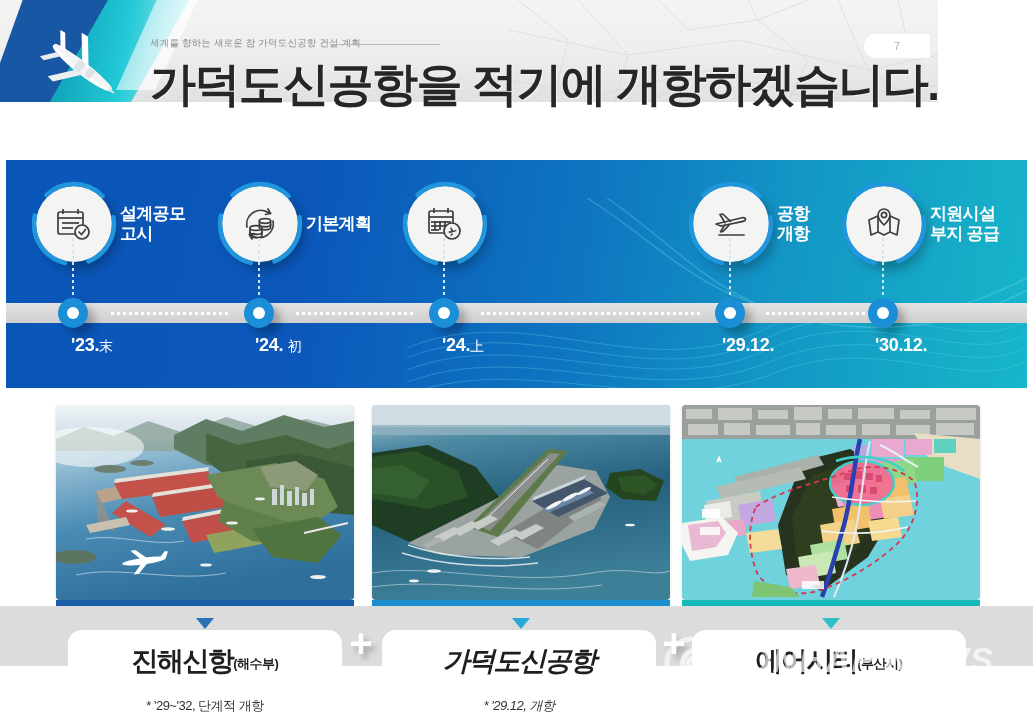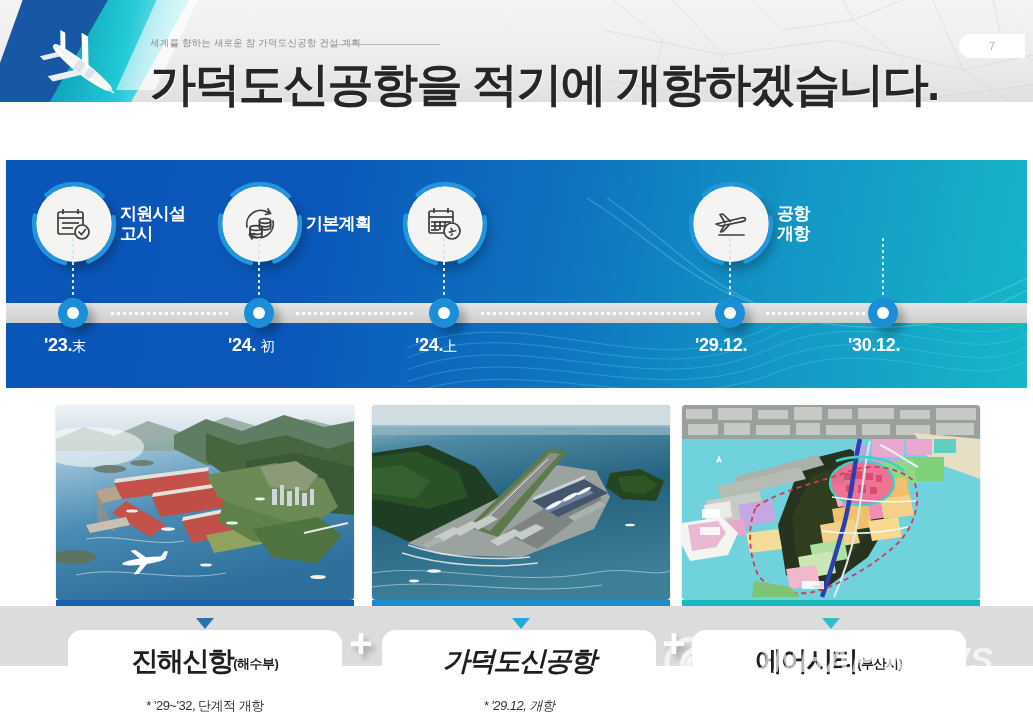--- a/index.html
+++ b/index.html
@@ -12,21 +12,21 @@
   }
   #slide {
     position: relative;
     width: 1033px; height: 717px;
     background: #ffffff;
   }
 
   
   .header {
     position: absolute; left: 0; top: 0;
-    width: 1033px; height: 124px;
+    width: 938px; height: 124px;
     background: linear-gradient(180deg,#f3f3f3 0%,#ececec 55%,#e4e4e4 78%,#dcdcdc 100%);
     overflow: hidden;
   }
   .hdr-texture {
     position: absolute; right: 0; top: 0; width: 430px; height: 124px;
     opacity: .55;
   }
   .hdr-whitestrip {
     position:absolute; left:0; bottom:0; width:1033px; height:22px;
     background:#ffffff;
@@ -140,21 +140,21 @@
     display: flex; align-items: center; justify-content: center;
     box-shadow: 7px 7px 9px rgba(0,0,0,.25);
   }
   .node-dot i {
     width: 12px; height: 12px; border-radius: 50%;
     background: #ffffff; display: block;
   }
   .node-date {
     position: absolute; top: 175px;
     color: #ffffff; font-weight: bold; font-size: 18px;
-    white-space: nowrap; letter-spacing: -.3px;
+    white-space: nowrap; letter-spacing: -.3px; margin-left: 27px;
   }
   .node-date .cjk { font-size: 14px; font-weight: normal; }
 
   
   .photo {
     position: absolute; top: 405px;
     width: 298px; height: 195px;
     border-radius: 4px;
     overflow: hidden;
     box-shadow: 0 1px 3px rgba(0,0,0,.15);
@@ -331,21 +331,21 @@
             <line x1="9" y1="5" x2="9" y2="10"></line>
             <line x1="24" y1="5" x2="24" y2="10"></line>
             <line x1="8" y1="19" x2="25" y2="19"></line>
             <line x1="8" y1="24" x2="19" y2="24"></line>
             <circle cx="28" cy="28" r="7" fill="#f4f4f2"></circle>
             <polyline points="25,28 27.5,30.5 31.5,25.5" stroke-linecap="round"></polyline>
           </g>
         </svg>
       </div>
       <div class="node-label">
-        <span>지원시설</span><br>
+        <span>설계공모</span><br>
         <span>고시</span>
       </div>
     </div>
     <div class="node-stem" style="left:66px;"></div>
     <div class="node-dot" style="left:52px;">
         <i></i>
       </div>
     <div class="node-date" style="left:38px;">
       <span>'23.</span><span class="cjk">末</span>
     </div>
@@ -437,20 +437,40 @@
       </div>
     </div>
     <div class="node-stem" style="left:723px;"></div>
     <div class="node-dot" style="left:709px;">
         <i></i>
       </div>
     <div class="node-date" style="left:689px;">
       <span>'29.12.</span>
     </div>
 
+    <div class="node" style="left:840px;">
+      <div class="node-circle">
+        <svg class="node-ring" viewBox="0 0 86 86">
+          <circle cx="43" cy="43" r="40" fill="none" stroke="#2196dd" stroke-width="4.5" stroke-dasharray="62 24 62 24" stroke-dashoffset="14" stroke-linecap="round"></circle>
+        </svg>
+        <svg class="node-icon" viewBox="0 0 40 40">
+          <g fill="none" stroke="#3d3d3d" stroke-width="1.7" stroke-linejoin="round">
+            <path d="M5,16 L14,12 L20,14.5 L26,12 L35,16 L33,31 L26,28 L20,31 L14,28 L7,31 z"></path>
+            <line x1="14" y1="12" x2="14" y2="28"></line>
+            <line x1="26" y1="12" x2="26" y2="28"></line>
+            <path d="M20,5 a6,6 0 0 1 6,6 c0,4.4 -6,10 -6,10 s-6,-5.6 -6,-10 a6,6 0 0 1 6,-6 z" fill="#f4f4f2"></path>
+            <circle cx="20" cy="11" r="2.6"></circle>
+          </g>
+        </svg>
+      </div>
+      <div class="node-label">
+        <span>지원시설</span><br>
+        <span>부지 공급</span>
+      </div>
+    </div>
     <div class="node-stem" style="left:876px;"></div>
     <div class="node-dot" style="left:862px;">
         <i></i>
       </div>
     <div class="node-date" style="left:842px;">
       <span>'30.12.</span>
     </div>
   </div>
 
   <div class="photo" style="left:56px;">

